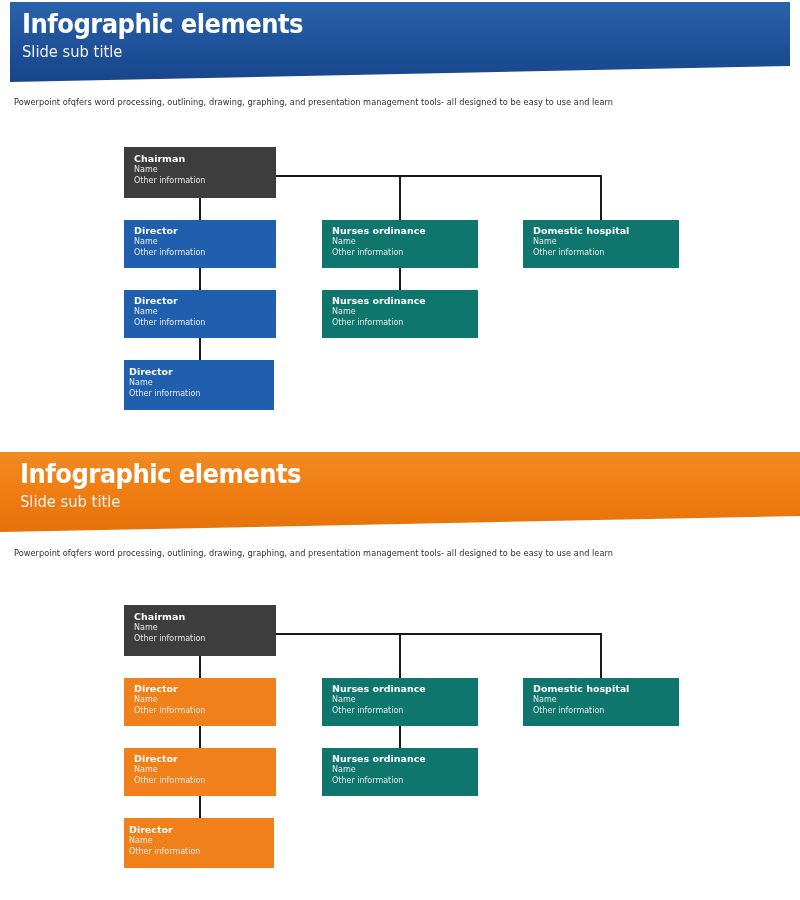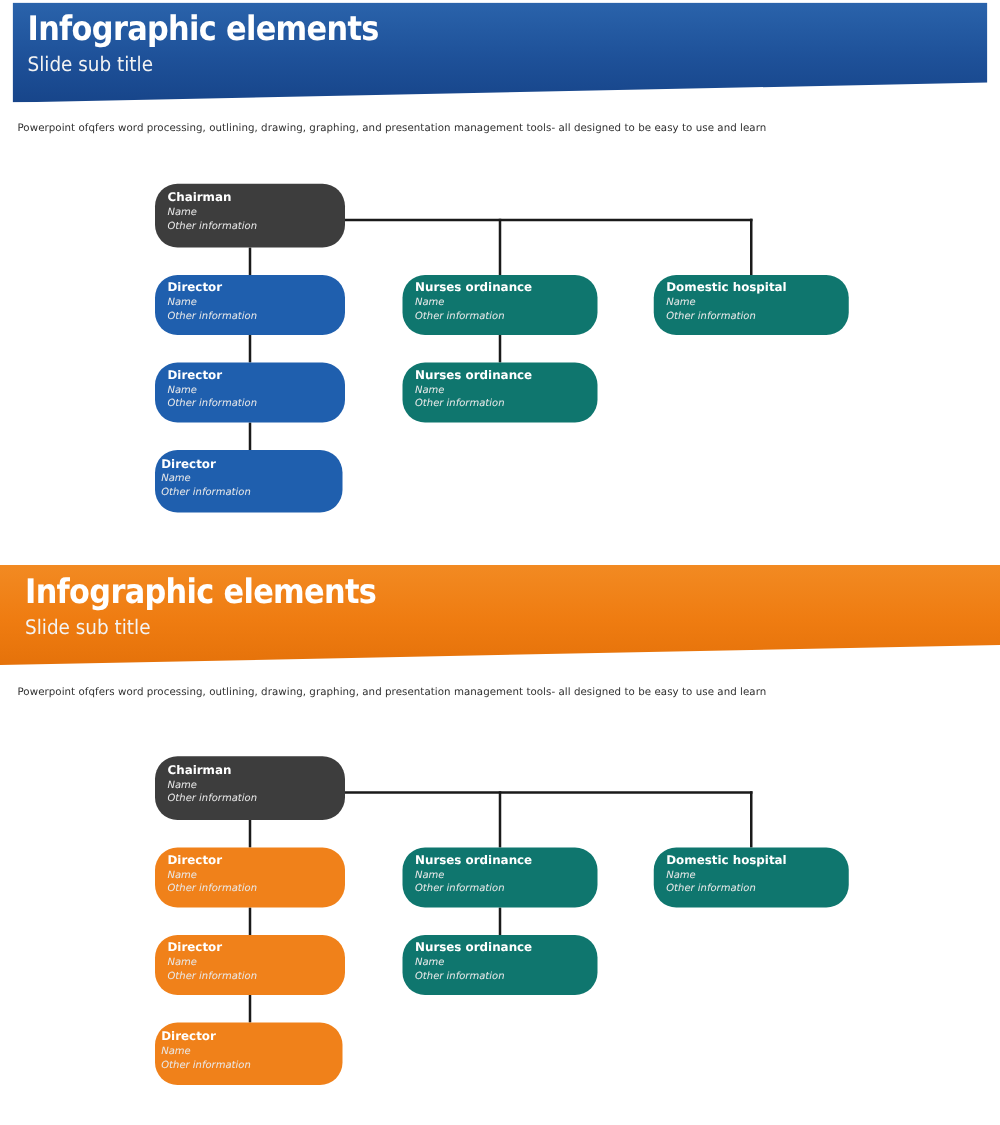--- a/index.html
+++ b/index.html
@@ -99,37 +99,35 @@
     top: 130px;
     width: 800px;
     height: 300px;
   }
   #slide-orange .chart { top: 138px; }
 
   .node {
     position: absolute;
     box-sizing: border-box;
     z-index: 2;
-    border-radius: 18px;
   }
   .node-title {
     font-family: "DejaVu Sans", sans-serif;
     font-weight: bold;
     font-size: 9.5px;
     color: #ffffff;
     line-height: 11px;
     white-space: nowrap;
   }
   .node-line {
     font-family: "DejaVu Sans", sans-serif;
     font-size: 8px;
     color: #e9e9e9;
     line-height: 11px;
     white-space: nowrap;
-    font-style: italic;
   }
   .n-dark   { background: #3d3d3d; }
   .n-blue   { background: #1f5fae; }
   .n-orange { background: #f0811a; }
   .n-gray   { background: #0f766e; }
 
   .connector {
     position: absolute;
     background: #1a1a1a;
     z-index: 1;

